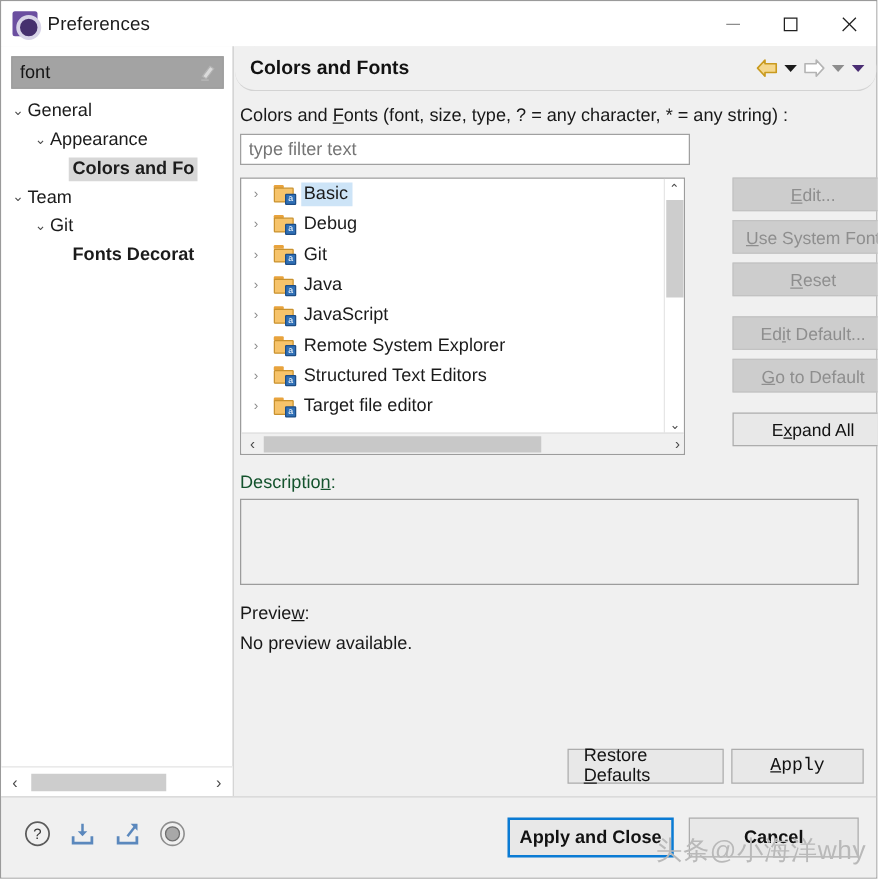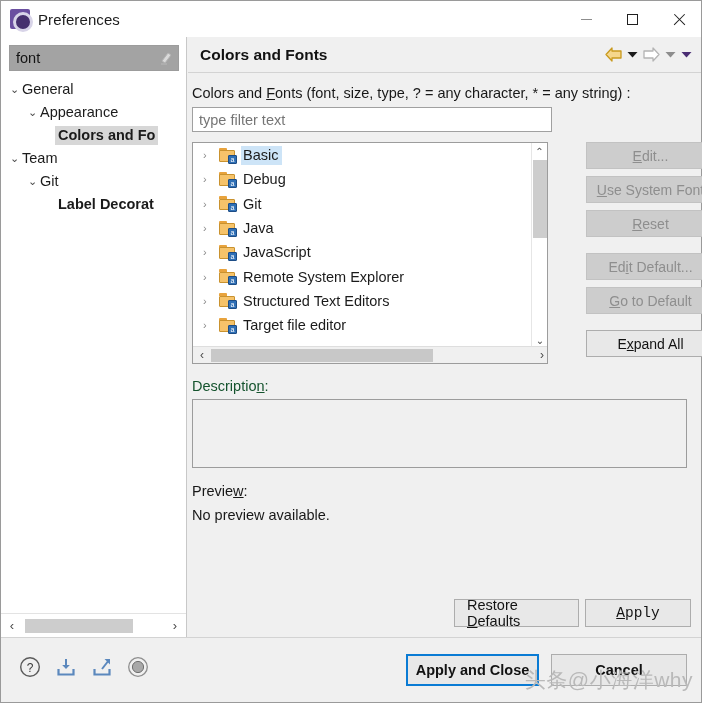--- a/index.html
+++ b/index.html
@@ -122,20 +122,21 @@
     position: absolute; left: 187px; top: 36px;
     width: 513px; height: 600px;
     background: #f0f0f0;
   }
   .page-header {
     height: 36px;
     display: flex; align-items: center;
     padding: 0 8px 0 12px;
     border-bottom: 1px solid #d3d3d3;
     background: #f0f0f0;
+    border-radius: 16px;
   }
   .page-title { font-size: 15.5px; font-weight: bold; color: #121212; }
   .nav-group { margin-left: auto; display: flex; align-items: center; gap: 2px; }
   .nav-btn {
     width: 20px; height: 22px;
     display: flex; align-items: center; justify-content: center;
   }
   .nav-chev { width: 14px; height: 20px; display: flex; align-items: center; justify-content: center; }
 
   .content { padding: 12px 14px 0 4px; }
@@ -328,21 +329,21 @@
       </div>
       <div class="tnode lvl1">
         <span class="chev">⌄</span>
         <span class="tlabel">Team</span>
       </div>
       <div class="tnode lvl2">
         <span class="chev">⌄</span>
         <span class="tlabel">Git</span>
       </div>
       <div class="tnode lvl3">
-        <span class="tlabel bold">Label Decorat</span>
+        <span class="tlabel bold">Fonts Decorat</span>
       </div>
     </div>
 
     <div class="left-hscroll">
       <span class="hs-arrow">‹</span>
       <div class="hs-track">
         <div class="hs-thumb-left"></div>
       </div>
       <span class="hs-arrow">›</span>
     </div>

